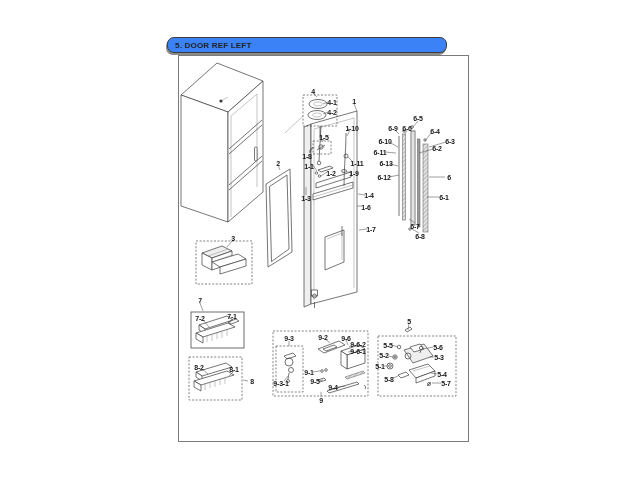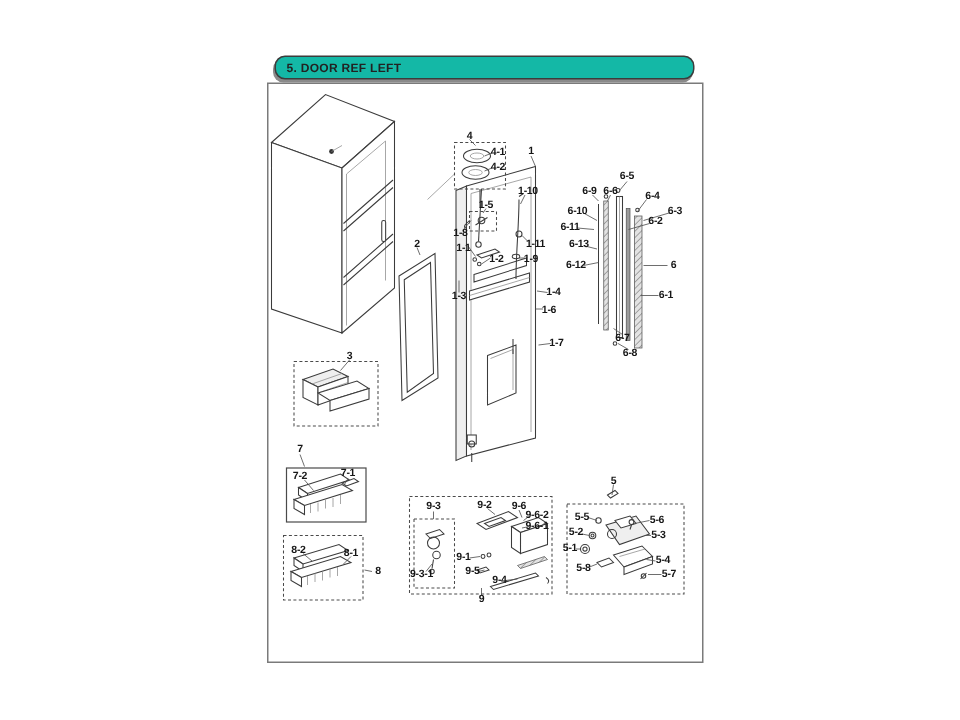--- a/index.html
+++ b/index.html
@@ -1,19 +1,19 @@
 <!DOCTYPE html>
 <html><head>
 <meta charset="utf-8">
 <style>
   html,body{margin:0;padding:0;background:#fff;}
   .page{position:relative;width:640px;height:480px;background:#ffffff;overflow:hidden;
         font-family:"Liberation Sans",sans-serif;}
-  .banner{position:absolute;left:183px;top:37px;width:278px;height:14px;
-          background:#14b8a6;border:1px solid #3c3c3c;border-radius:7px;
+  .banner{position:absolute;left:167px;top:37px;width:278px;height:14px;
+          background:#3b82f6;border:1px solid #3c3c3c;border-radius:7px;
           box-shadow:-1px 2px 0 #8a8a8a;display:flex;align-items:center;}
   .banner span{font-size:8px;font-weight:700;color:#222;padding-left:7px;letter-spacing:.2px;}
   .figure{position:absolute;left:178px;top:55px;width:289px;height:385px;
           border:1px solid #7a7a7a;background:#fff;}
   svg.art{position:absolute;left:0;top:0;width:640px;height:480px;}
   .ln{stroke:#3b3b3b;stroke-width:.7;fill:none;}
   .lt{stroke:#8a8a8a;stroke-width:.5;fill:none;}
   .fw{fill:#ffffff;stroke:#3b3b3b;stroke-width:.7;}
   .fg{fill:#efefef;stroke:#3b3b3b;stroke-width:.7;}
   .fd{fill:#9b9b9b;stroke:#555;stroke-width:.5;}

